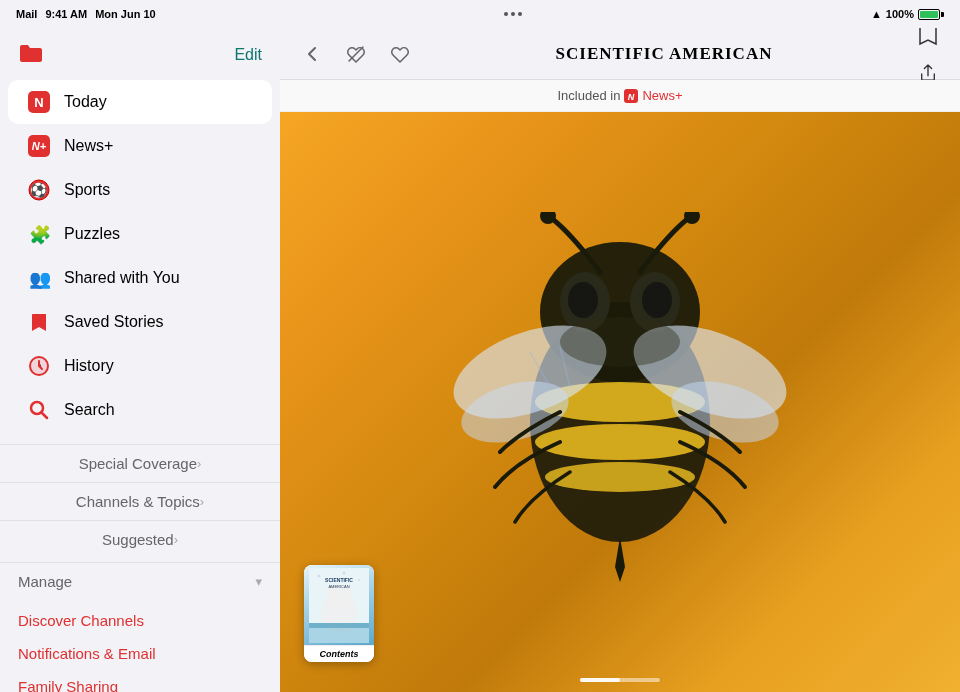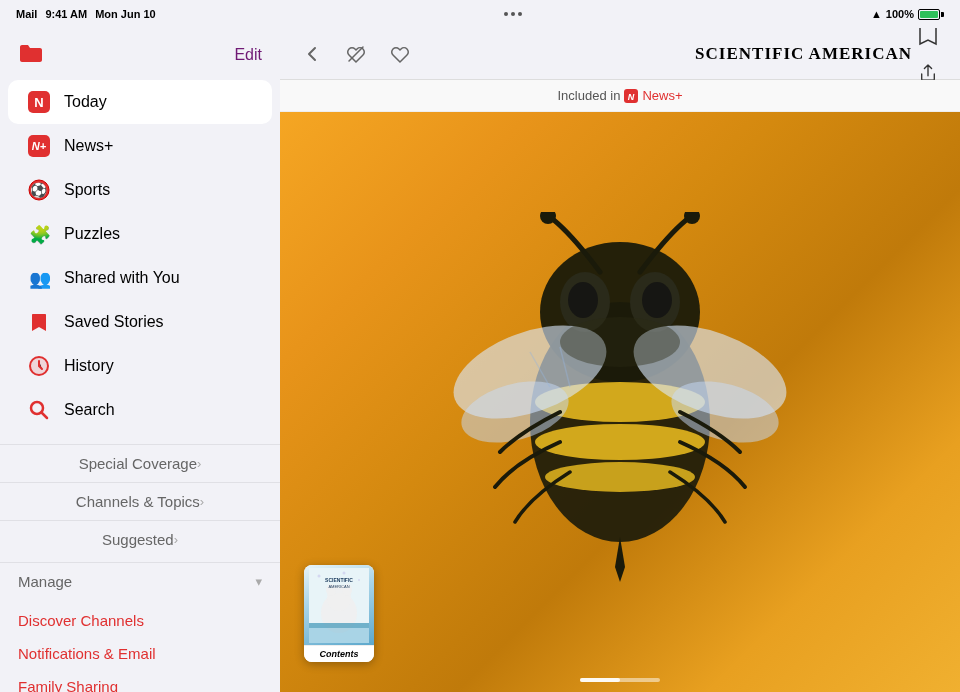--- a/index.html
+++ b/index.html
@@ -49,21 +49,21 @@
     }
 
     .sidebar-header {
       display: flex;
       align-items: center;
       justify-content: space-between;
       padding: 14px 18px 8px 18px;
     }
 
     .sidebar-edit-btn {
-      color: #701a75;
+      color: #0f766e;
       font-size: 16px;
       font-weight: 400;
       background: none;
       border: none;
       cursor: pointer;
     }
 
     .sidebar-nav {
       padding: 4px 0;
     }
@@ -213,21 +213,21 @@
       display: flex;
       align-items: center;
       justify-content: center;
       cursor: pointer;
       color: #666;
       font-size: 18px;
     }
 
     .toolbar-center {
       flex: 1;
-      text-align: right;
+      text-align: center;
     }
 
     .publication-title {
       font-size: 17px;
       font-weight: 700;
       font-family: 'Georgia', serif;
       letter-spacing: 1px;
       color: #000;
       text-transform: uppercase;
     }

